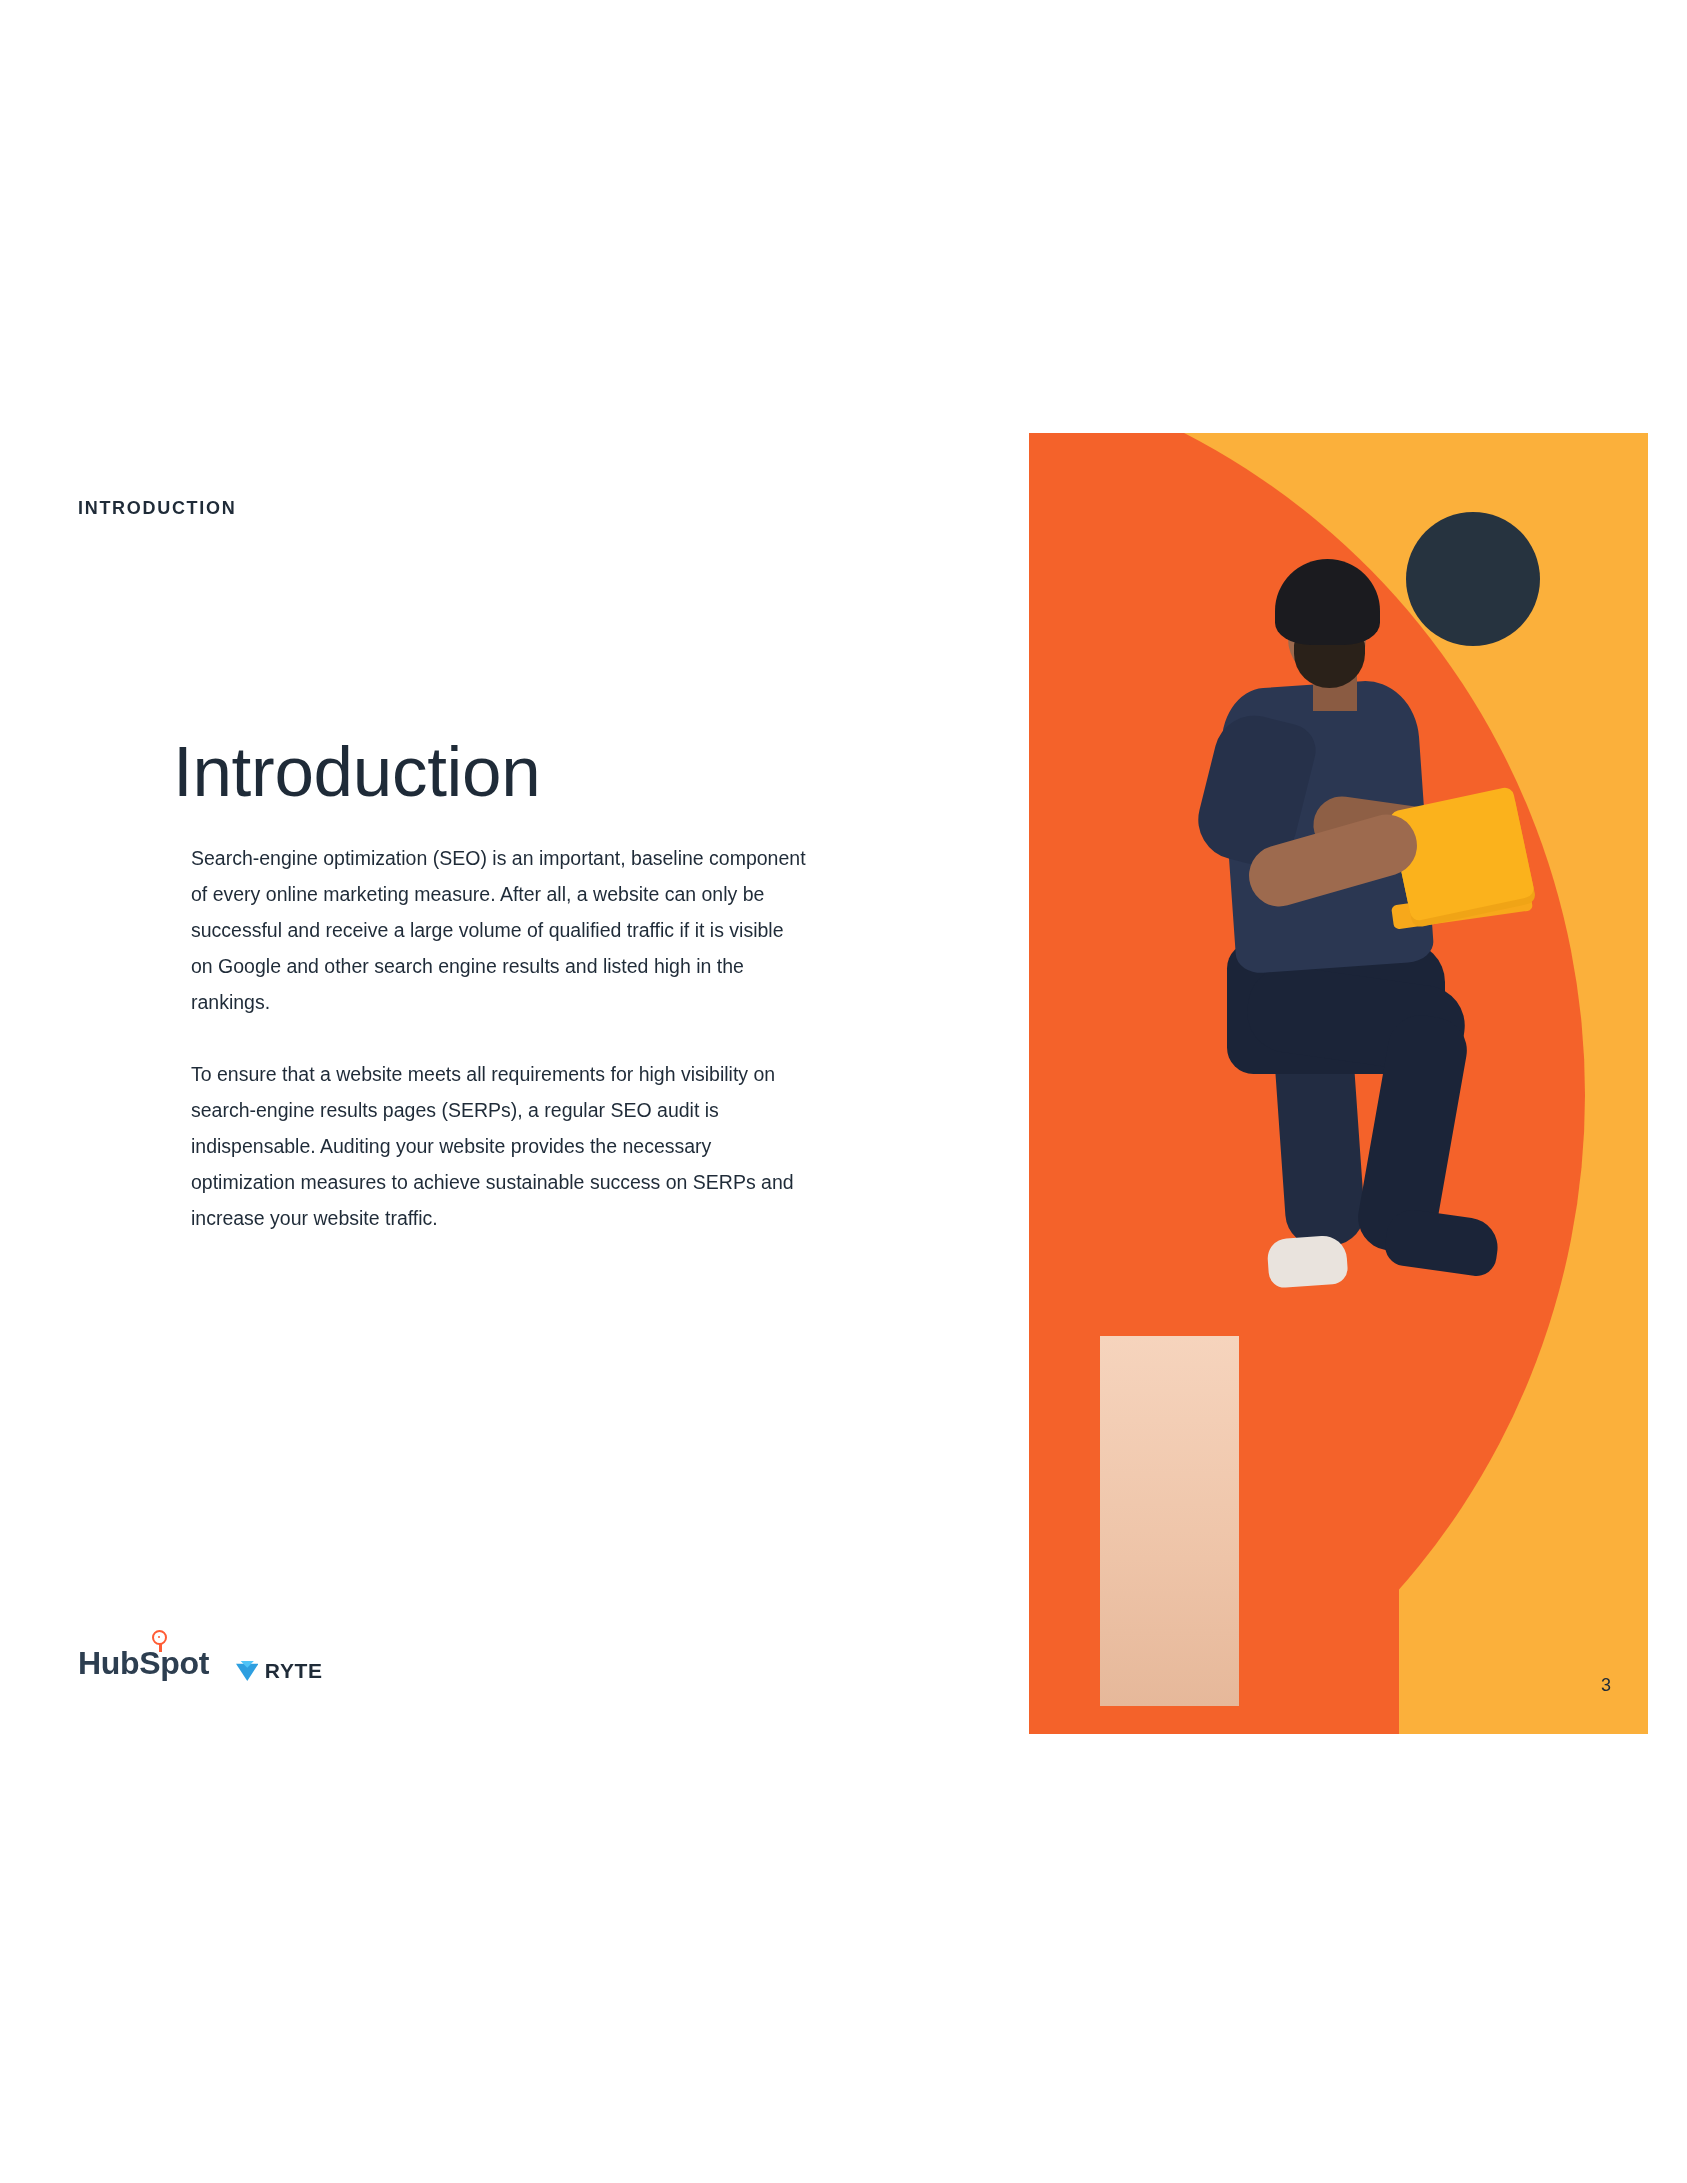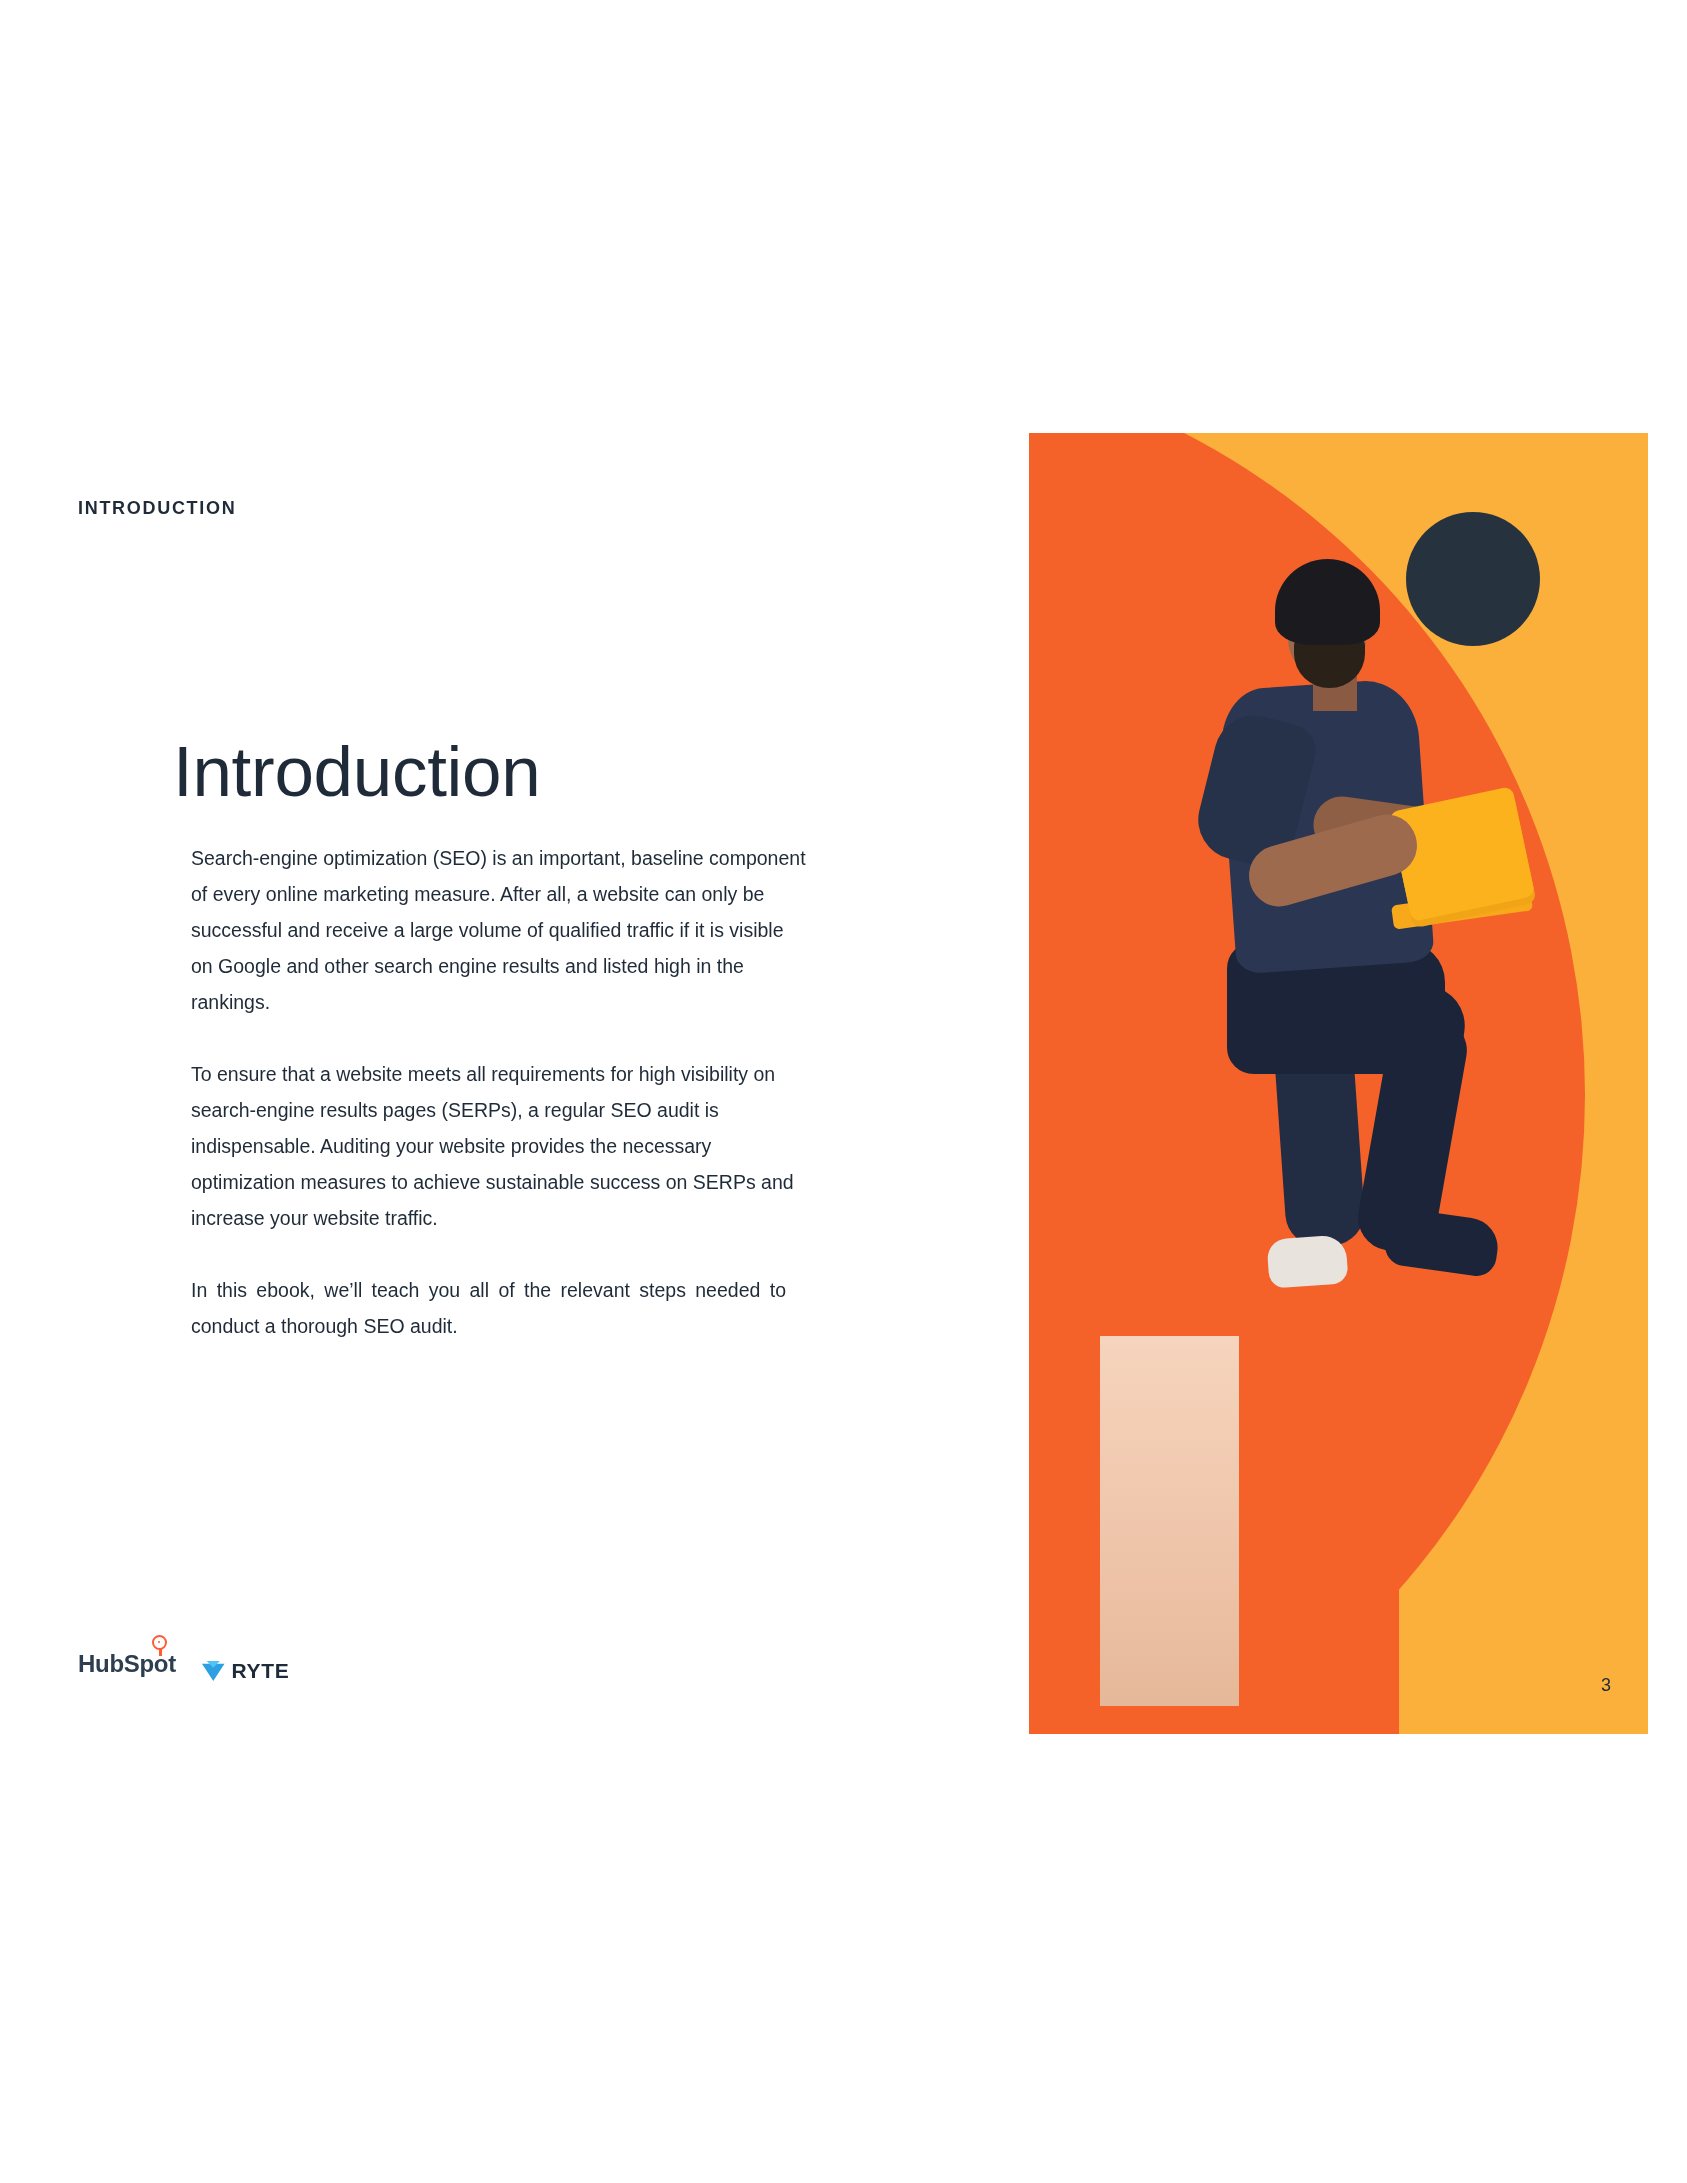--- a/index.html
+++ b/index.html
@@ -61,21 +61,21 @@
     left: 78px;
     top: 1631px;
     display: flex;
     align-items: center;
     gap: 26.5px;
   }
 
   .hubspot-logo {
     display: flex;
     align-items: baseline;
-    font-size: 24px;
+    font-size: 32px;
     font-weight: 700;
     color: #2d3e50;
     letter-spacing: -0.3px;
     position: relative;
     margin-top: 13px;
   }
   .hubspot-logo .sprocket {
     position: absolute;
     left: 74px;
     top: -14.6px;
@@ -341,21 +341,20 @@
 </head>
 <body>
 
 <div class="eyebrow">INTRODUCTION</div>
 
 <h1 class="page-title">Introduction</h1>
 
 <div class="body-copy">
   <p>Search-engine optimization (SEO) is an important, baseline component of every online marketing measure. After all, a website can only be successful and receive a large volume of qualified traffic if it is visible on Google and other search engine results and listed high in the rankings.</p>
   <p>To ensure that a website meets all requirements for high visibility on search-engine results pages (SERPs), a regular SEO audit is indispensable. Auditing your website provides the necessary optimization measures to achieve sustainable success on SERPs and increase your website traffic.</p>
-  <p class="justify">In this ebook, we’ll teach you all of the relevant steps needed to conduct a thorough SEO audit.</p>
 </div>
 
 <div class="footer-logos">
   <div class="hubspot-logo">
     <span>HubSpot</span>
     <span class="sprocket"></span>
     <span class="stem"></span>
   </div>
   <div class="ryte-logo">
     <span class="ryte-mark">

